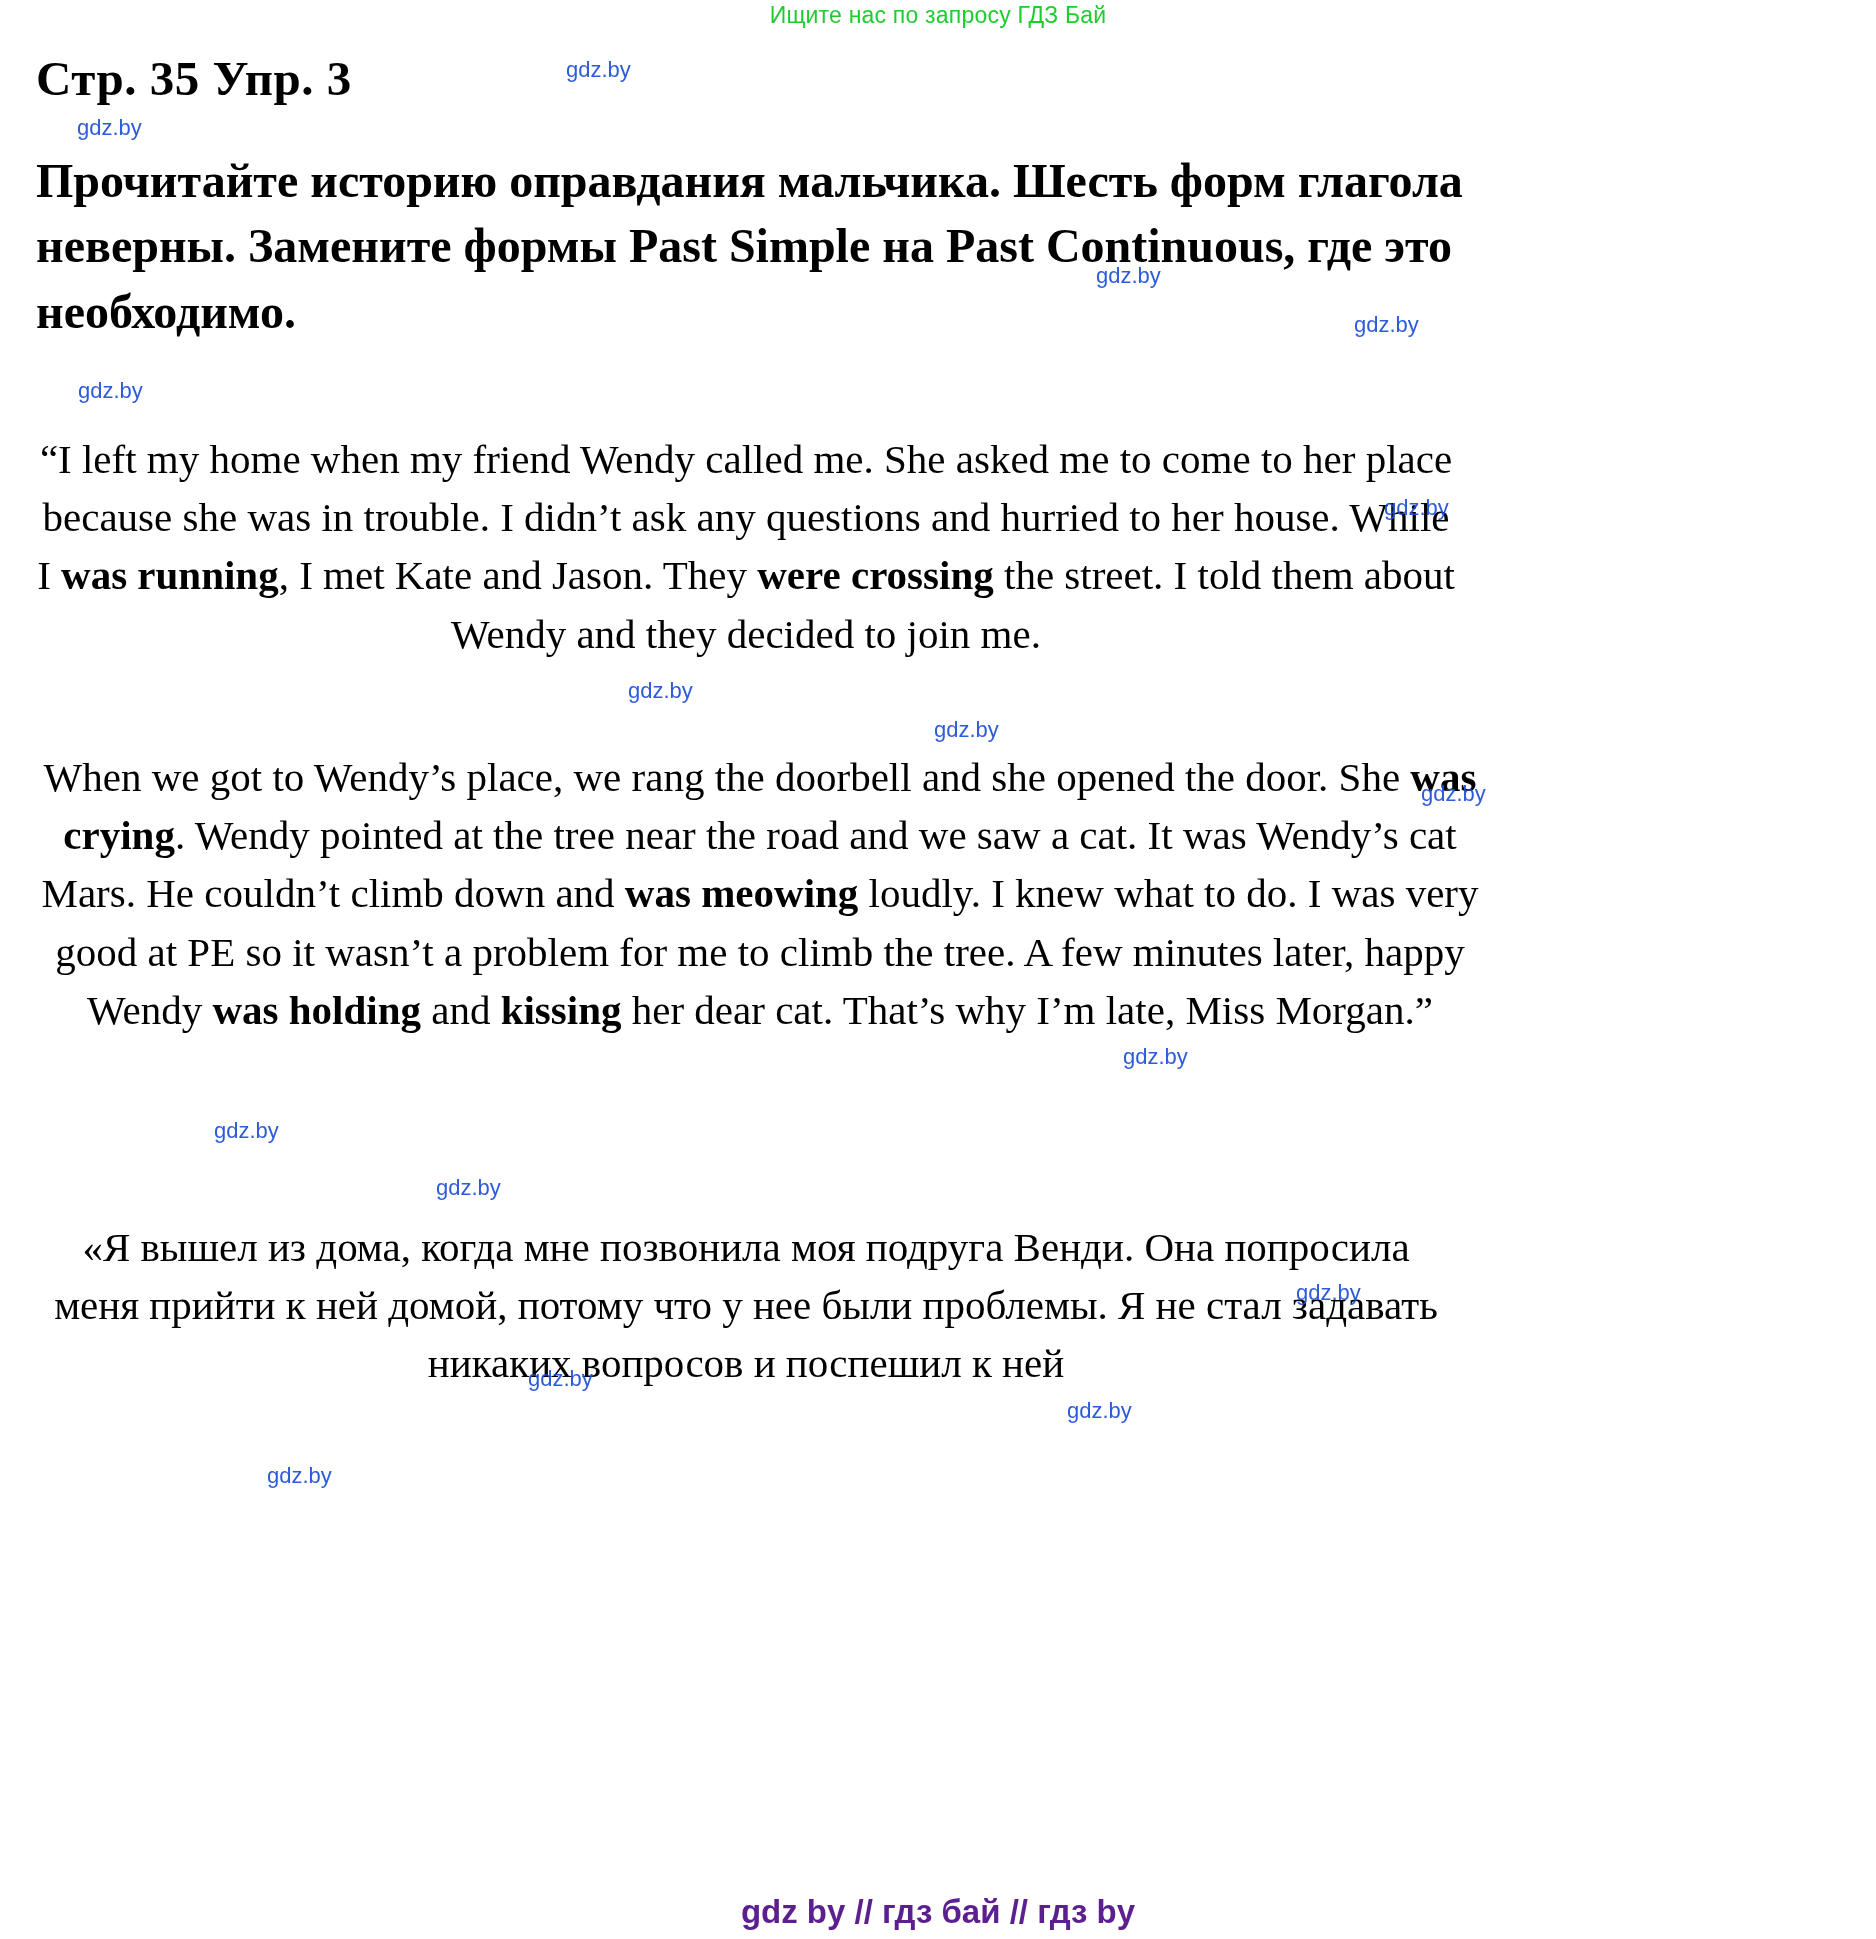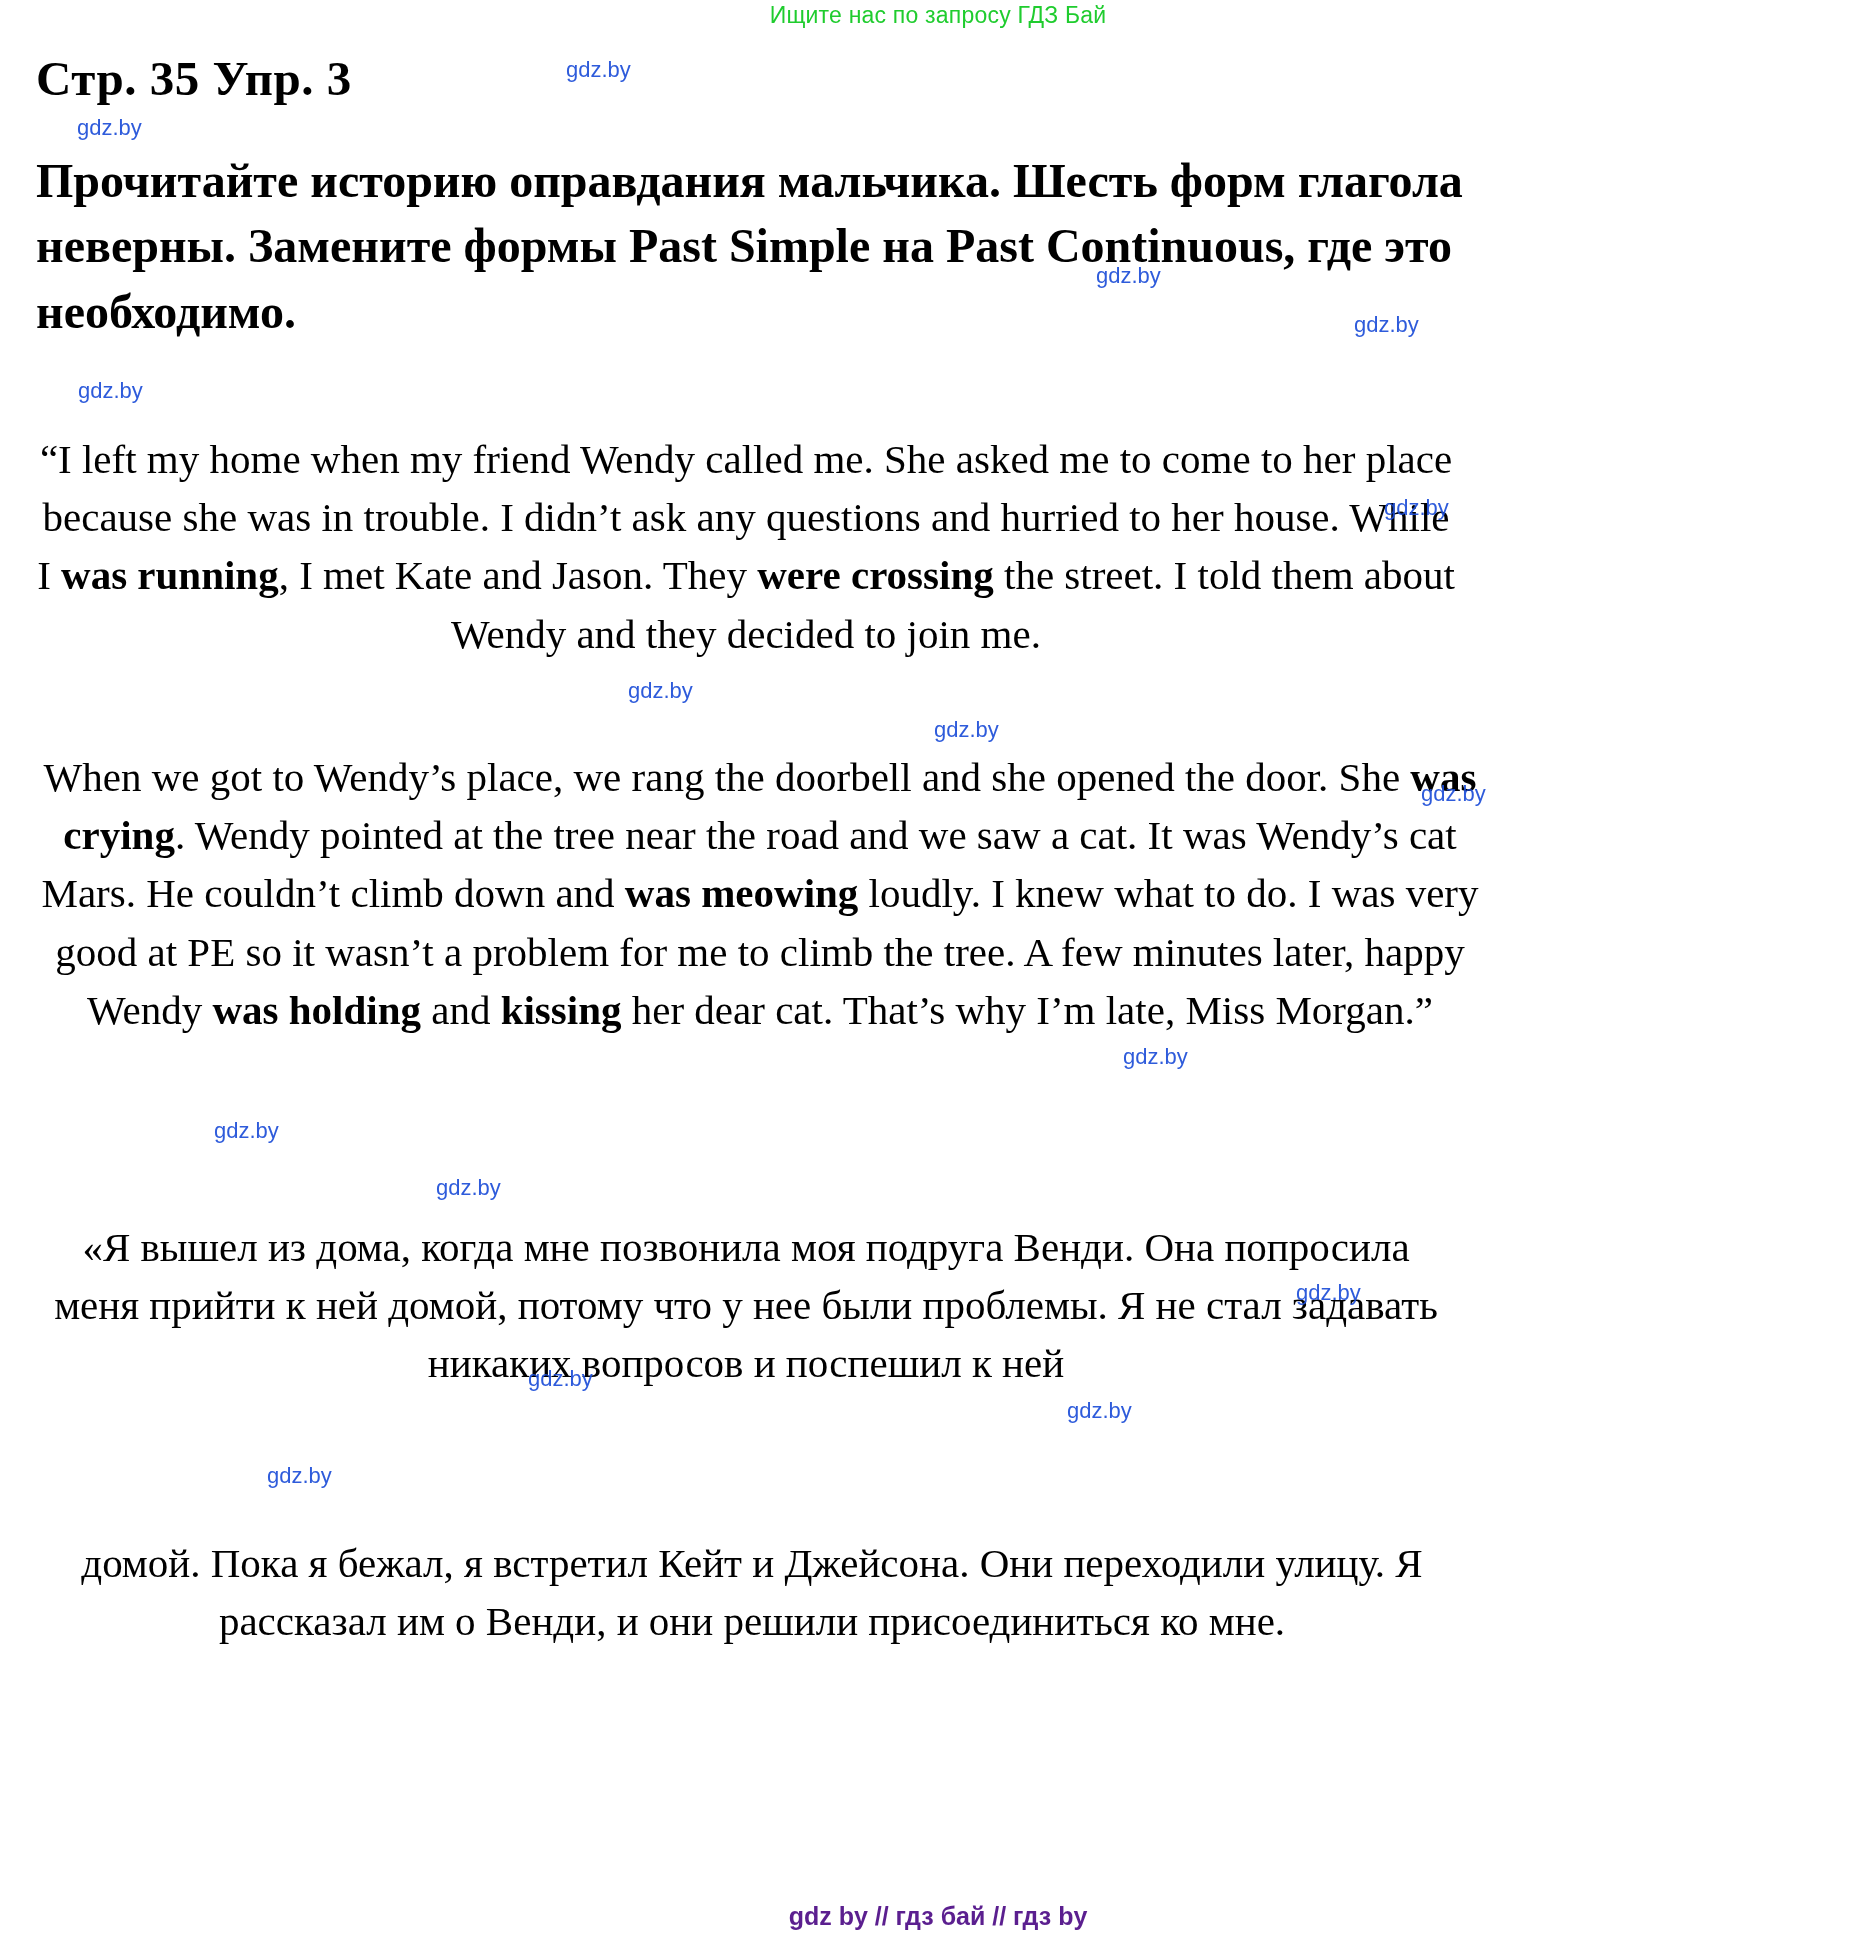--- a/index.html
+++ b/index.html
@@ -83,21 +83,21 @@
 
   
   .footer {
     position: absolute;
     bottom: 8px;
     left: 0;
     width: 1876px;
     text-align: center;
     color: #5b1f8f;
     font-family: "Liberation Sans", "DejaVu Sans", sans-serif;
-    font-size: 25px;
+    font-size: 33px;
     font-weight: 700;
     white-space: nowrap;
   }
 </style>
 </head>
 <body>
 
 <div class="page">
 
   <div class="promo">Ищите нас по запросу ГДЗ Бай</div>
@@ -109,21 +109,20 @@
   <div class="para p-en1">
     <span>“I left my home when my friend Wendy called me. She asked me to come to her place because she was in trouble. I didn’t ask any questions and hurried to her house. While I </span><b>was running</b><span>, I met Kate and Jason. They </span><b>were crossing</b><span> the street. I told them about Wendy and they decided to join me.</span>
   </div>
 
   <div class="para p-en2">
     <span>When we got to Wendy’s place, we rang the doorbell and she opened the door. She </span><b>was crying</b><span>. Wendy pointed at the tree near the road and we saw a cat. It was Wendy’s cat Mars. He couldn’t climb down and </span><b>was meowing</b><span> loudly. I knew what to do. I was very good at PE so it wasn’t a problem for me to climb the tree. A few minutes later, happy Wendy </span><b>was holding</b><span> and </span><b>kissing</b><span> her dear cat. That’s why I’m late, Miss Morgan.”</span>
   </div>
 
   <div class="para p-ru1">«Я вышел из дома, когда мне позвонила моя подруга Венди. Она попросила меня прийти к ней домой, потому что у нее были проблемы. Я не стал задавать никаких вопросов и поспешил к ней</div>
 
-  <div class="para p-ru2">домой. Пока я бежал, я встретил Кейт и Джейсона. Они переходили улицу. Я рассказал им о Венди, и они решили присоединиться ко мне.</div>
 
   <div id="watermark-layer">
       <div class="wm" style="left: 566px; top: 57px;">gdz.by</div>
       <div class="wm" style="left: 77px; top: 115px;">gdz.by</div>
       <div class="wm" style="left: 1096px; top: 263px;">gdz.by</div>
       <div class="wm" style="left: 1354px; top: 312px;">gdz.by</div>
       <div class="wm" style="left: 78px; top: 378px;">gdz.by</div>
       <div class="wm" style="left: 1384px; top: 495px;">gdz.by</div>
       <div class="wm" style="left: 628px; top: 678px;">gdz.by</div>
       <div class="wm" style="left: 934px; top: 717px;">gdz.by</div>

